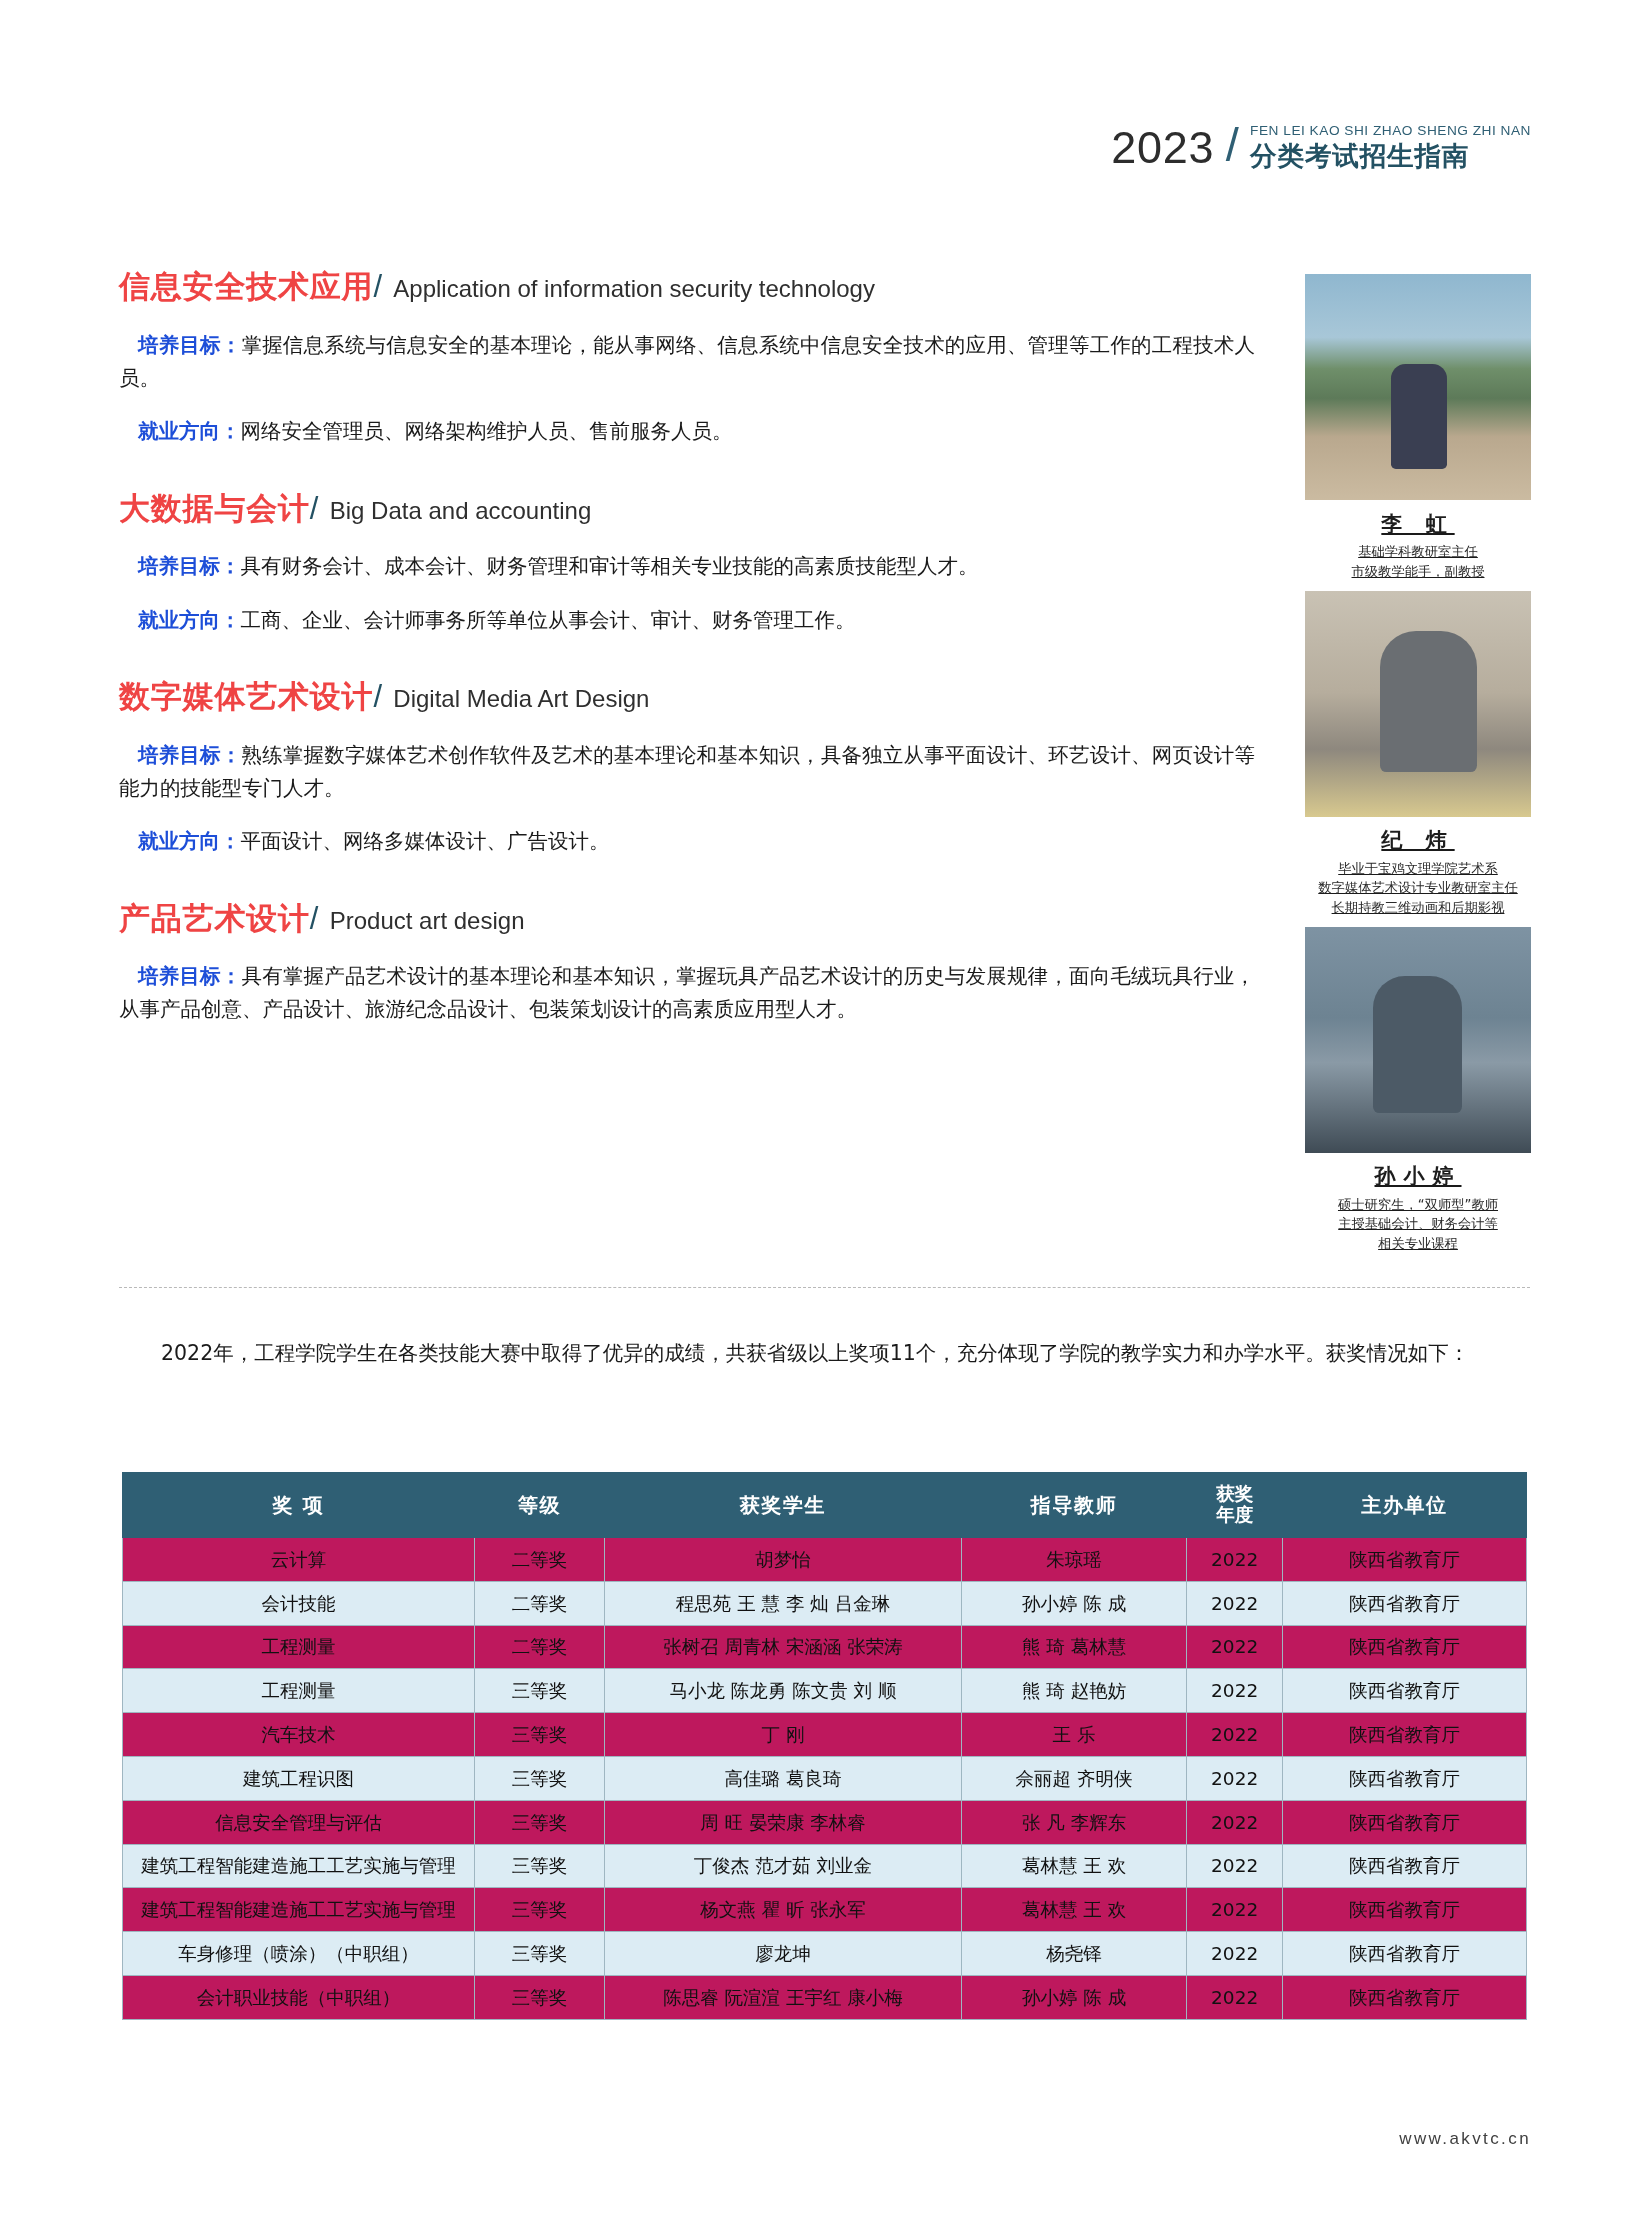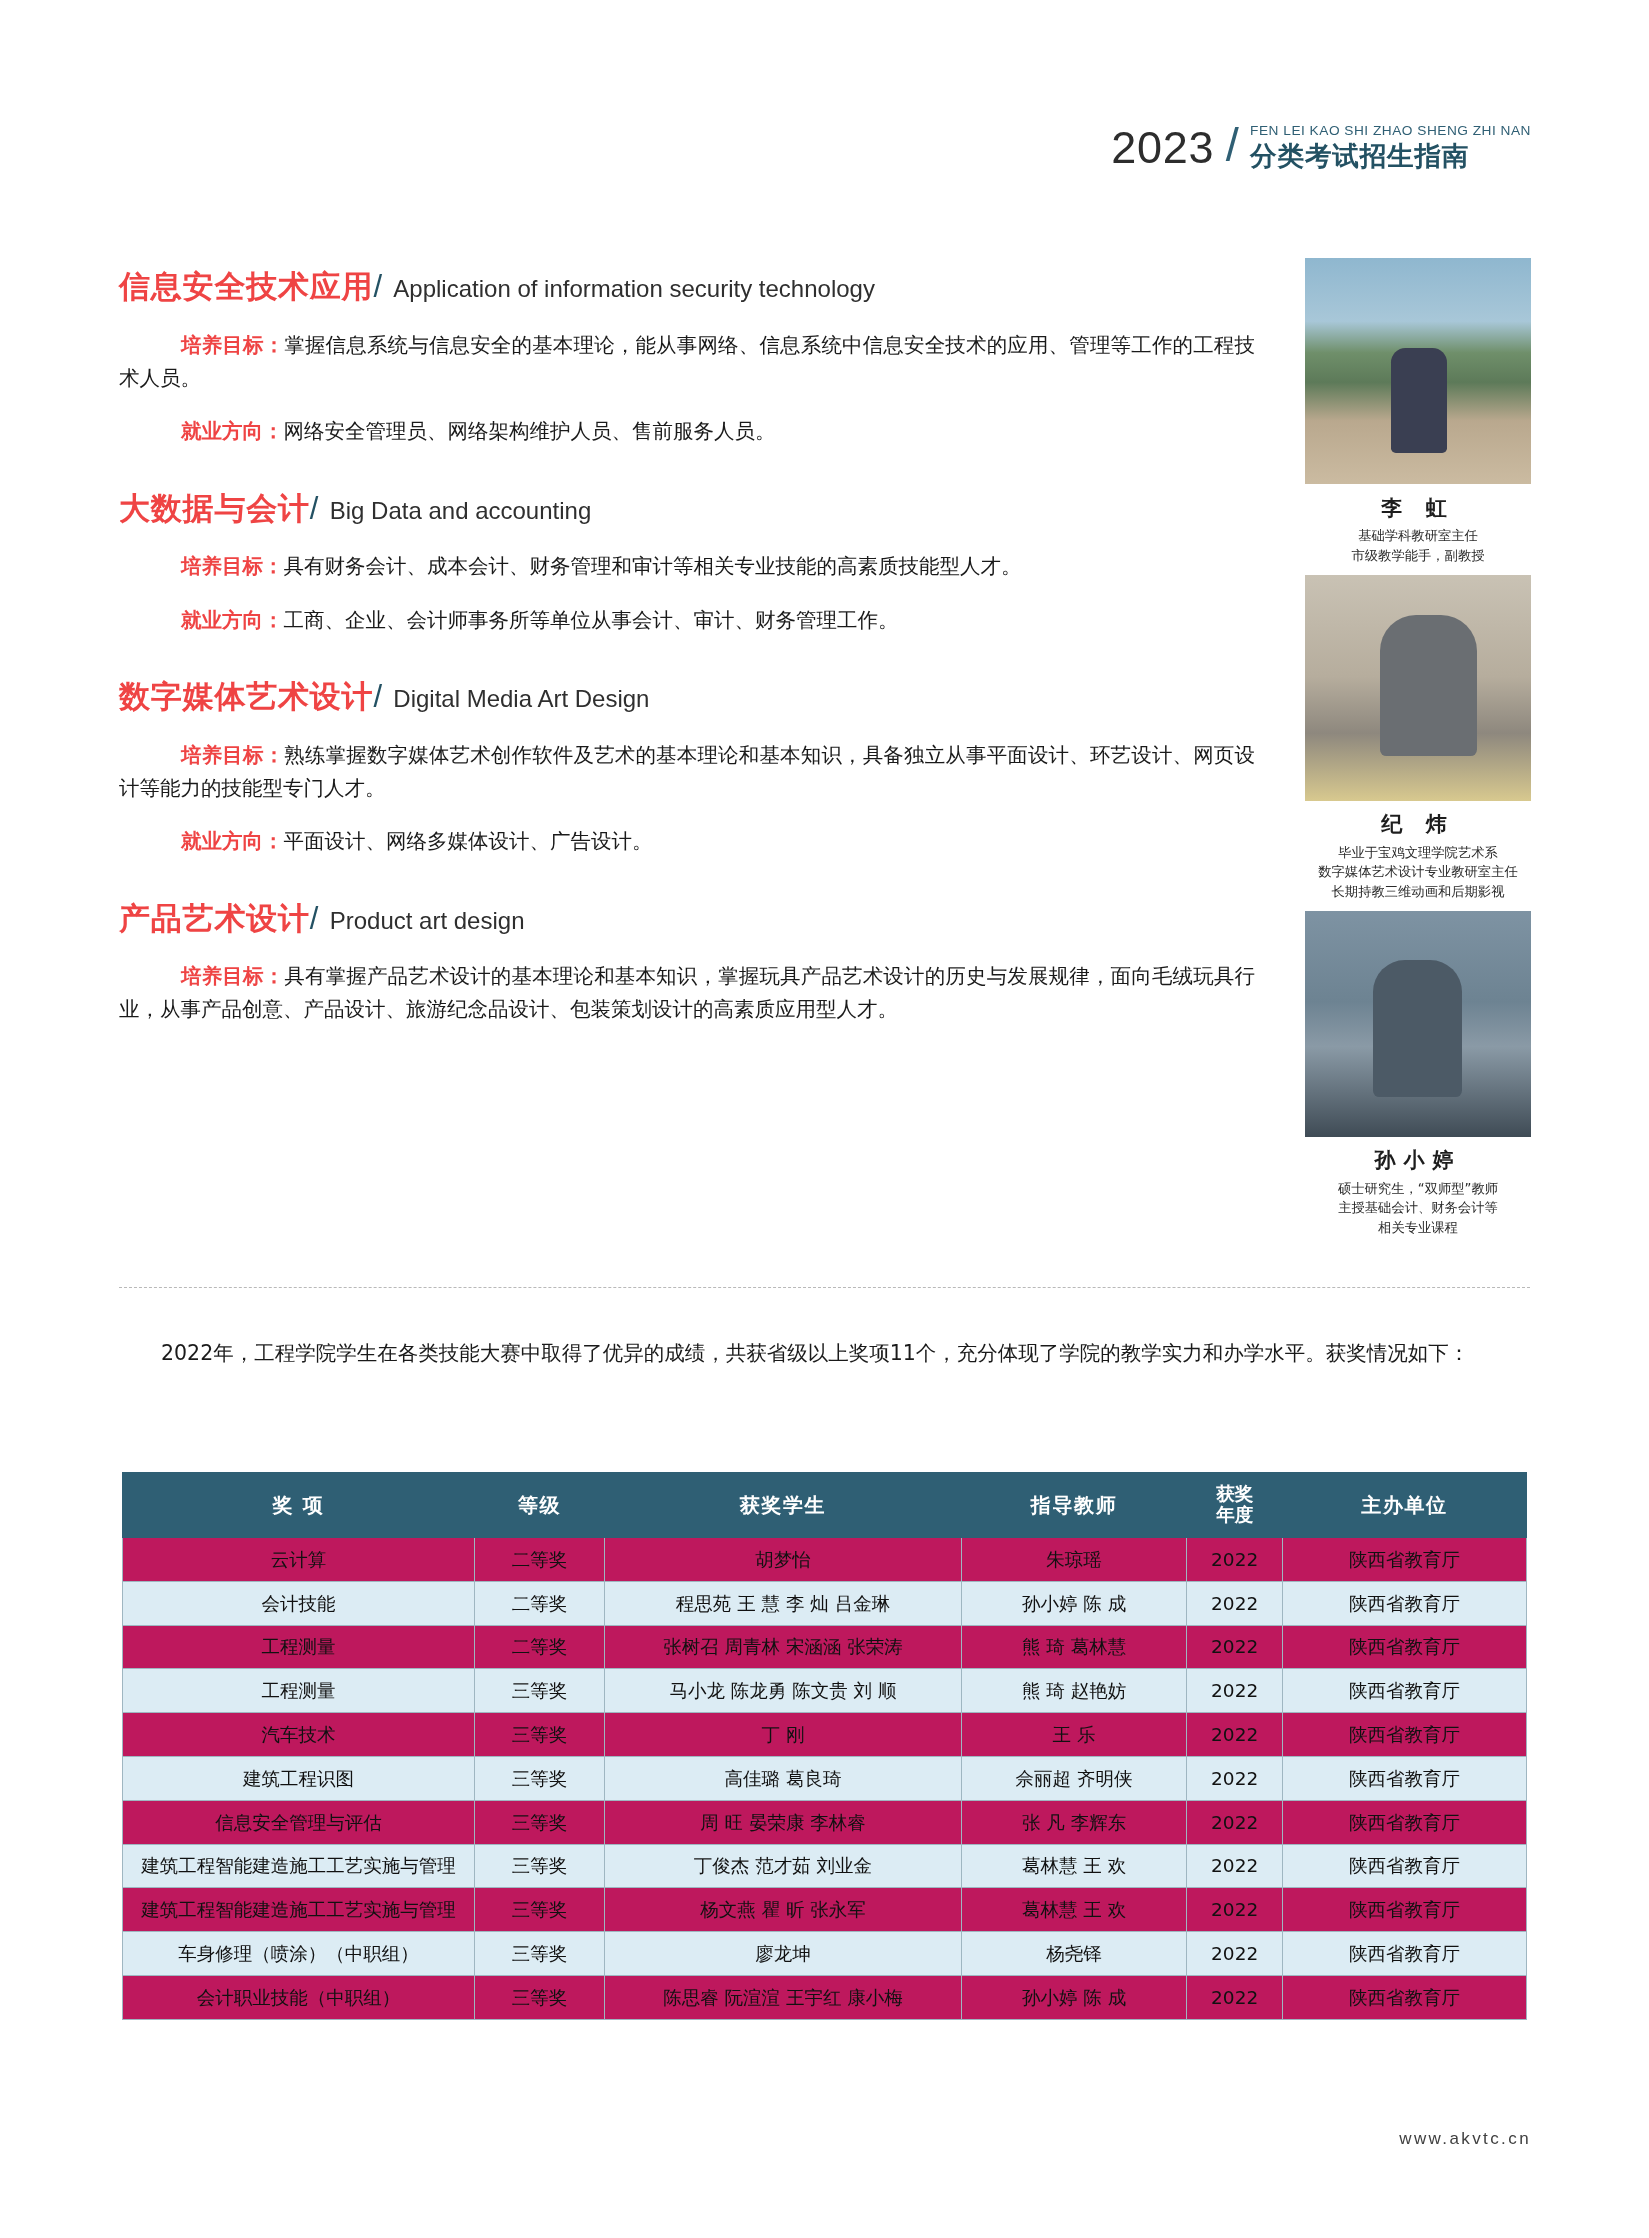--- a/index.html
+++ b/index.html
@@ -105,34 +105,35 @@
   }
   .field {
     margin-bottom: 9.7px;
     font-size: 20.5px;
     line-height: 1.62;
     color: #1f1f1f;
     font-family: "DejaVu Sans", sans-serif;
     text-align: justify;
   }
   .field .label {
-    color: #ef4444;
+    color: #1d4ed8;
     font-weight: bold;
-    margin-left: 62px;
+    margin-left: 19px;
   }
   .field .body {
     color: #1a1a1a;
   }
 
   
   .photos {
     position: absolute;
     right: 119px;
-    top: 258px;
+    top: 274px;
     width: 226px;
+    text-decoration: underline;
   }
   .photo-block {
     margin-bottom: 9.7px;
     text-align: center;
   }
   .photo {
     width: 226px;
     height: 226px;
     display: block;
     border: 0;

